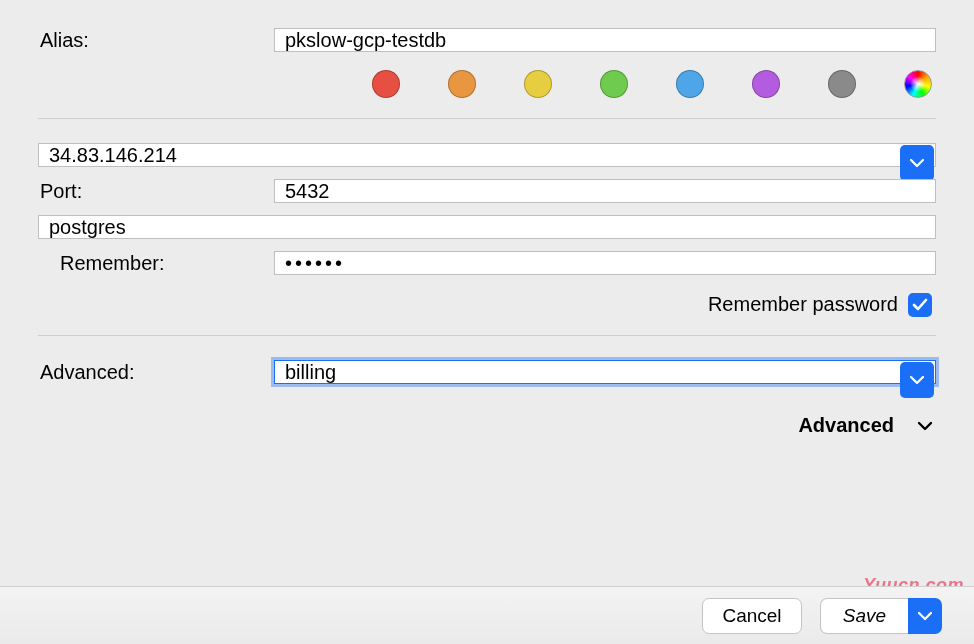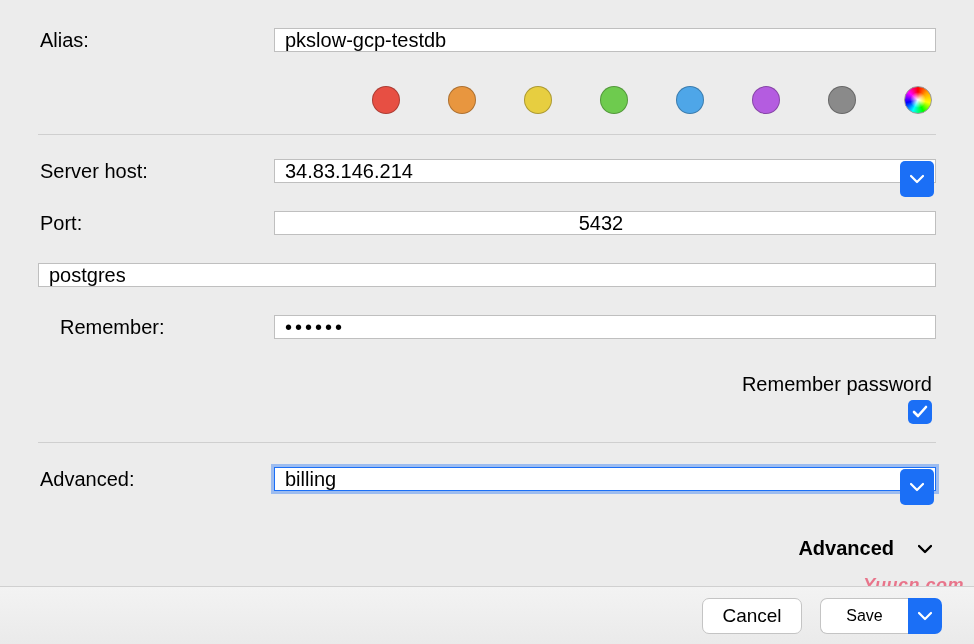--- a/index.html
+++ b/index.html
@@ -12,21 +12,21 @@
       overflow: hidden;
       position: relative;
       color: #000;
     }
     .form-area {
       padding: 28px 38px 0 38px;
     }
     .row {
       display: flex;
       align-items: center;
-      margin-bottom: 28px;
+      margin-bottom: 12px;
     }
     .label {
       width: 236px;
       flex-shrink: 0;
       padding-left: 2px;
     }
     .label.indent {
       padding-left: 22px;
     }
     .field-wrap {
@@ -38,21 +38,21 @@
       width: 100%;
       height: 24px;
       border: 1px solid #bfbfbf;
       background: #fff;
       font-size: 20px;
       padding: 0 10px;
       outline: none;
       font-family: inherit;
     }
     input.text-input.right {
-      text-align: center;
+      text-align: left;
       padding-right: 18px;
     }
     input.text-input.pw {
       letter-spacing: 3px;
       font-family: Arial, sans-serif;
     }
     .combo {
       position: relative;
       flex: 1;
       display: flex;
@@ -104,24 +104,23 @@
       background: radial-gradient(circle, #fff 0%, rgba(255,255,255,0) 70%);
     }
     hr.sep {
       border: none;
       border-top: 1px solid #cfcfcf;
       margin: 0 0 24px 0;
     }
     .remember-row {
       display: flex;
       justify-content: flex-end;
-      align-items: flex-end;
-      gap: 4px;
+      align-items: flex-start;
+      gap: 10px;
       padding: 6px 4px 18px 0;
-      flex-direction: column;
     }
     .mac-check {
       width: 24px;
       height: 24px;
       border-radius: 5px;
       background: #1b6ff6;
       display: flex;
       align-items: center;
       justify-content: center;
       cursor: pointer;
@@ -172,21 +171,22 @@
       border: 1px solid #c4c4c4;
       border-right: none;
       background: #fff;
       border-radius: 7px 0 0 7px;
       min-width: 88px;
       padding: 0 16px;
       display: flex;
       align-items: center;
       justify-content: center;
       cursor: pointer;
-      font-size: 16px;
+      font-size: 19px;
+      font-style: italic;
     }
     .btn-split .drop {
       width: 34px;
       background: #1b6ff6;
       border-radius: 0 7px 7px 0;
       display: flex;
       align-items: center;
       justify-content: center;
       cursor: pointer;
     }
@@ -221,21 +221,20 @@
     <div class="swatch" style="background:#6ecb4e"></div>
     <div class="swatch" style="background:#4ea6e8"></div>
     <div class="swatch" style="background:#b45ce0"></div>
     <div class="swatch" style="background:#8a8a8a"></div>
     <div class="swatch conic"></div>
   </div>
 
   <hr class="sep">
 
   <div class="row">
-    <div class="label">Server host:</div>
     <div class="field-wrap combo">
       <input class="text-input" type="text" value="34.83.146.214" style="">
       <div class="combo-btn">
         <svg width="14" height="10" viewBox="0 0 14 10">
             <path d="M1 2 L7 8 L13 2" stroke="#fff" stroke-width="2.2" fill="none" stroke-linecap="round" stroke-linejoin="round"></path>
           </svg>
       </div>
     </div>
   </div>
 

